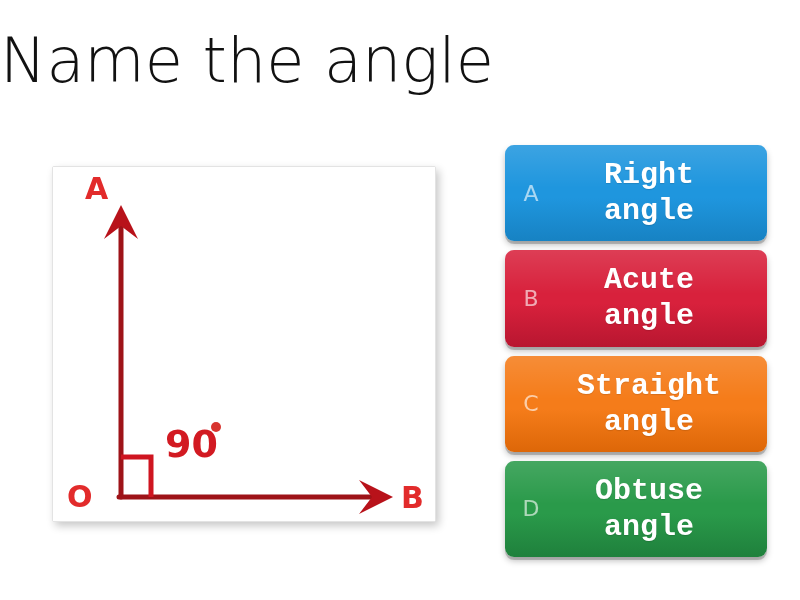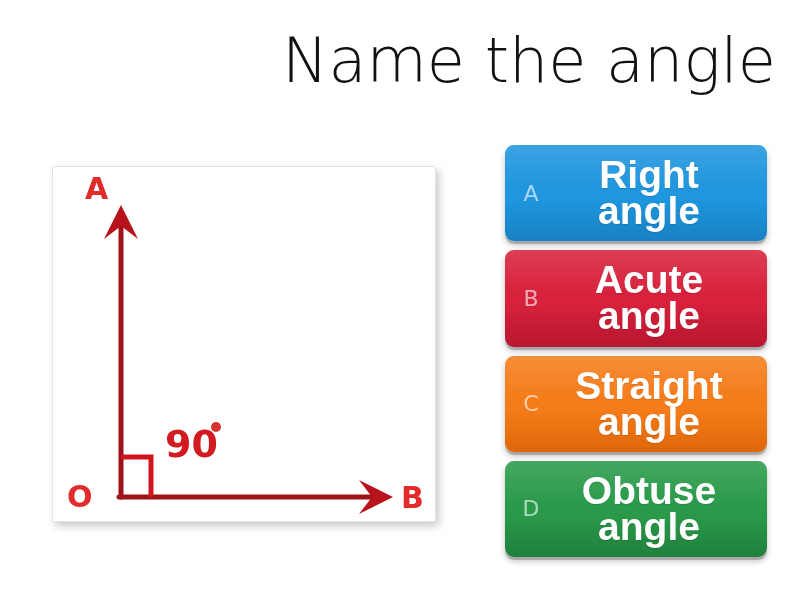--- a/index.html
+++ b/index.html
@@ -19,21 +19,21 @@
     position: absolute;
     inset: 0;
   }
 
   
   #question-title {
     position: absolute;
     left: 0;
     top: 22px;
     width: 776px;
-    text-align: right;
+    text-align: left;
     font-family: "DejaVu Sans", sans-serif;
     font-weight: 300;
     font-size: 62px;
     line-height: 78px;
     letter-spacing: 0px;
     color: #111111;
     white-space: nowrap;
   }
 
   
@@ -95,23 +95,23 @@
     text-align: center;
     font-family: "DejaVu Sans", sans-serif;
     font-weight: 400;
     font-size: 22px;
     color: rgba(255,255,255,0.62);
     z-index: 2;
   }
   .answer-label {
     flex: 1 1 auto;
     text-align: center;
-    font-family: Liberation Sans, sans-serif;
+    font-family: Liberation Mono, monospace;
     font-weight: bold;
-    font-size: 39px;
+    font-size: 30px;
     line-height: 36px;
     color: #ffffff;
     padding-right: 8px;
     z-index: 2;
     text-shadow: 0 1px 1px rgba(0,0,0,0.12);
   }
 
   
 </style>
 </head>

